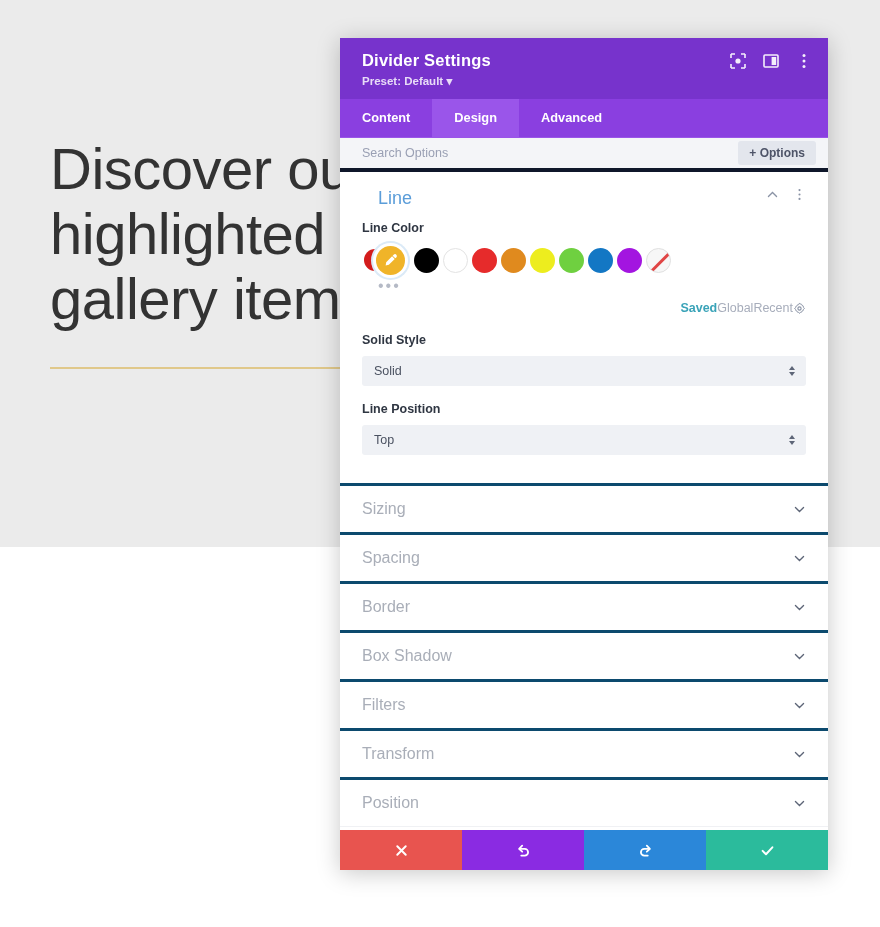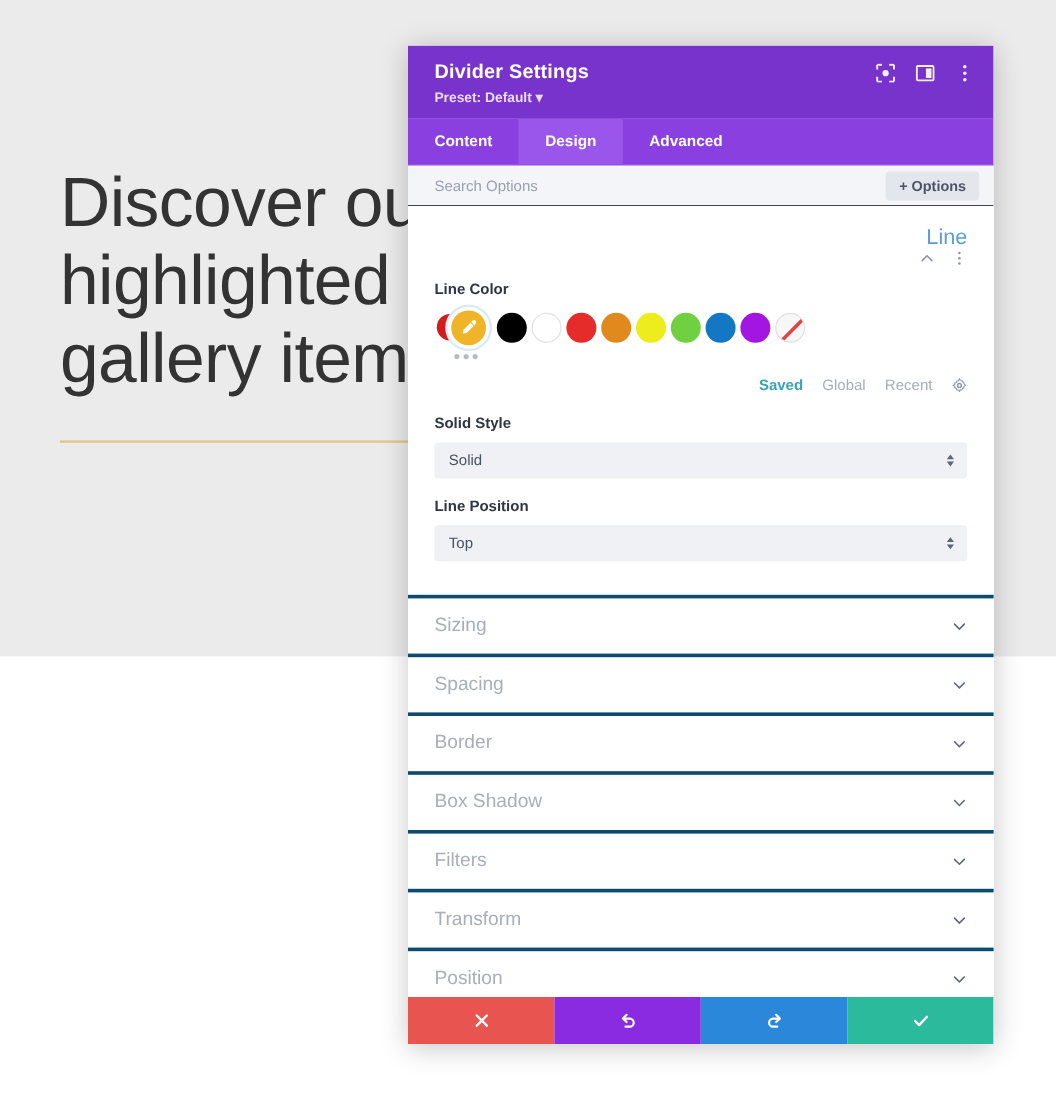--- a/index.html
+++ b/index.html
@@ -59,21 +59,21 @@
   }
   .modal-tab {
     padding: 11px 22px 12px 22px;
     color: #ffffff; font-size: 12.8px; font-weight: bold; cursor: pointer;
   }
   .modal-tab.active { background: #9a55ea; }
 
   
   .search-row {
     display: flex; align-items: center; justify-content: space-between;
-    background: #f4f5f8; border-bottom: 1px solid #0f172a;
+    background: #f4f5f8; border-bottom: 4px solid #0f172a;
     padding: 0 12px 0 22px; height: 34px; flex: none;
   }
   .search-input {
     border: none; background: transparent; outline: none;
     font-family: "Liberation Sans", sans-serif;
     font-size: 12.5px; color: #7a8199; flex: 1; padding: 0;
   }
   .search-input::placeholder { color: #9aa0b4; }
   .filter-btn {
     background: #e3e6ed; color: #4e5468; border: none;
@@ -83,23 +83,22 @@
   }
 
   
   .modal-body { flex: 1; overflow-y: auto; background: #fff; position: relative; }
   .modal-body::-webkit-scrollbar { width: 9px; }
   .modal-body::-webkit-scrollbar-track { background: #f4f5f8; }
   .modal-body::-webkit-scrollbar-thumb { background: #4a5159; border-radius: 0; }
 
   
   .section-open-head {
-    display: flex; align-items: flex-end; justify-content: space-between;
+    display: flex; align-items: flex-start; justify-content: space-between;
     padding: 16px 22px 12px 38px;
-    flex-direction: column;
   }
   .section-open-title { color: #5b9dd9; font-size: 18px; font-weight: 400; }
   .section-head-tools { display: flex; align-items: center; gap: 14px; }
 
   .field { padding: 0 22px; margin-bottom: 16px; }
   .field-label {
     font-size: 12.5px; font-weight: bold; color: #2f3642; margin-bottom: 9px;
   }
 
   
@@ -139,21 +138,21 @@
   }
   .ellipsis-btn {
     margin-left: 16px; margin-top: 4px;
     color: #b5bac6; font-size: 16px; letter-spacing: 2px;
     cursor: pointer; line-height: 10px; user-select: none;
   }
 
   
   .palette-tabs {
     display: flex; align-items: center; justify-content: flex-end;
-    gap: 16px; padding: 0 22px; margin-top: -6px; margin-bottom: 18px;
+    padding: 0 22px; margin-top: -6px; margin-bottom: 18px;
   }
   .palette-tab { font-size: 12.5px; color: #a7adbb; cursor: pointer; }
   .palette-tab.active { color: #3aa3b8; font-weight: bold; }
 
   
   .select-wrap { position: relative; }
   .fake-select {
     width: 100%; height: 30px;
     background: #eff1f5; border: none; border-radius: 3px;
     display: flex; align-items: center;

